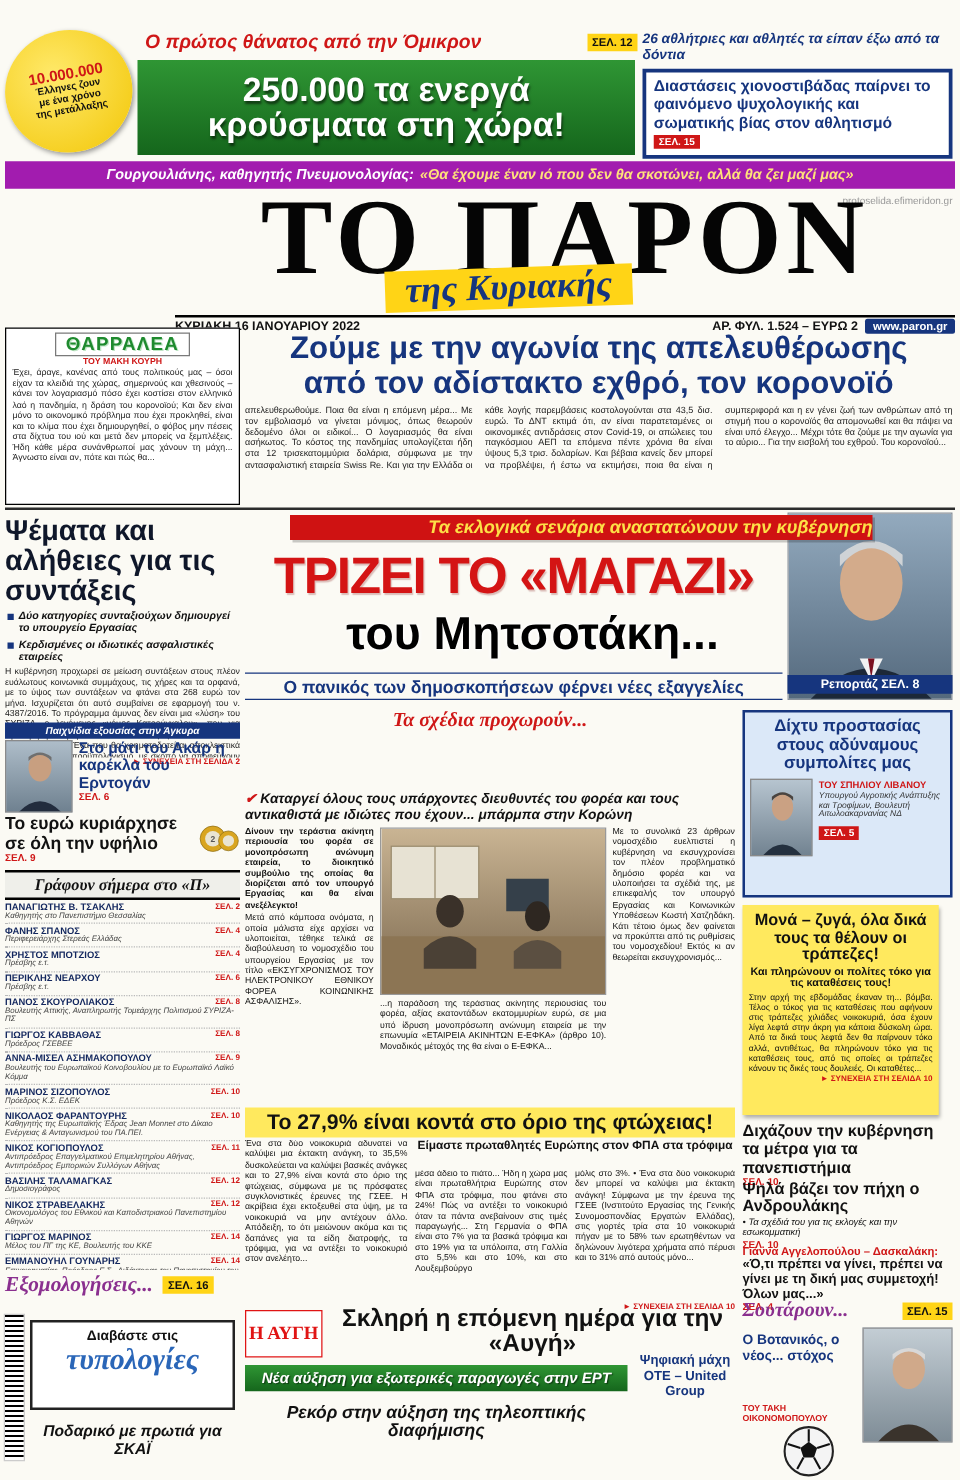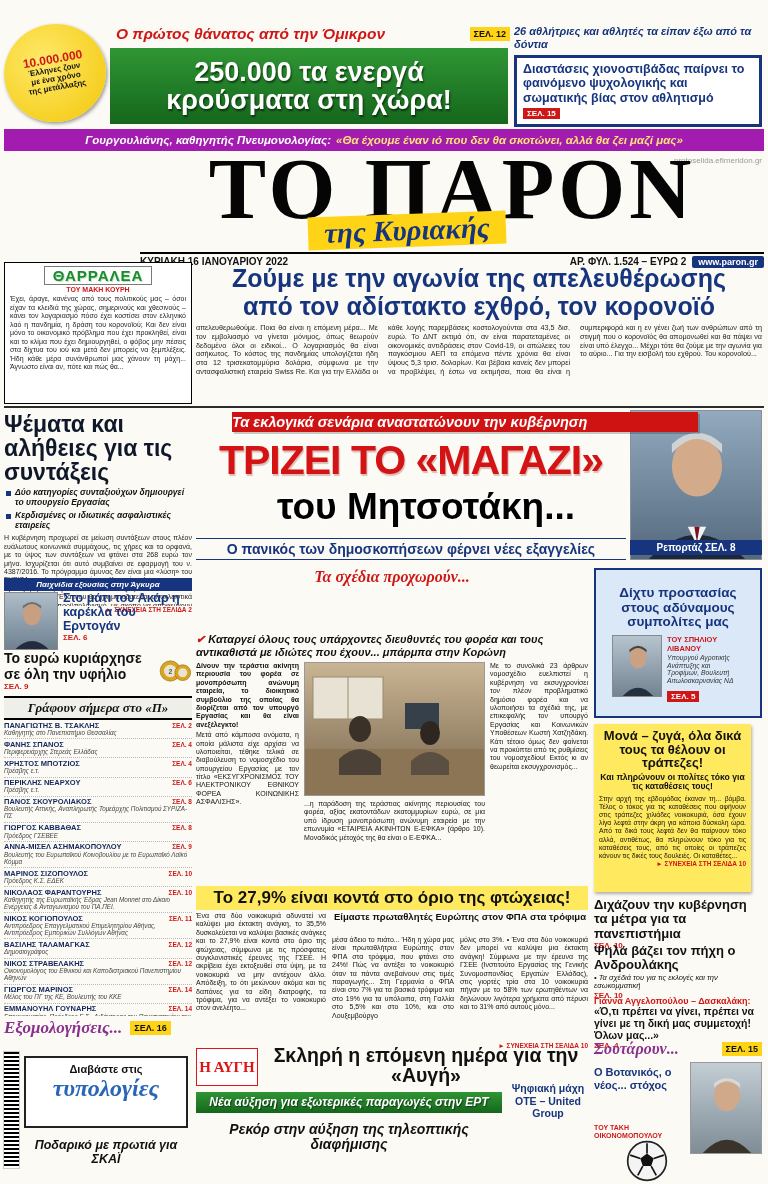--- a/index.html
+++ b/index.html
@@ -56,21 +56,21 @@
   .wpage{color:#cf1717;font-size:6.5px;font-weight:700;white-space:nowrap}
   .wrole{font-size:6.3px;color:#444;font-style:italic;line-height:1.1}
   .exom{left:4px;top:1018px;width:188px;display:flex;align-items:center;gap:8px}
   .exom .tt{font-family:"Liberation Serif",serif;font-style:italic;color:#8a2f8f;font-weight:700;font-size:17px}
   .barcode{left:4px;top:1052px;width:15px;height:116px;background:repeating-linear-gradient(180deg,#000 0 2px,#fff 2px 4px);outline:1px solid #ccc}
   .typol{left:24px;top:1056px;width:164px;height:72px;border:2px solid #222;background:#fff;padding:5px 4px;text-align:center}
   .typol .lb{font-size:11px;font-weight:700}
   .typol .br{color:#2a66b8;font-family:"Liberation Serif",serif;font-style:italic;font-weight:700;font-size:24px;line-height:1.1}
   .skai{left:24px;top:1138px;width:164px;font-size:12.5px;font-weight:800;font-style:italic;text-align:center}
   
-  .kicker{left:232px;top:412px;width:466px;background:#cf1212;color:#ffffff;font-weight:800;font-style:italic;font-size:14.5px;text-align:left;padding:2px 0;box-shadow:2px 2px 0 rgba(0,0,0,.2);z-index:2}
+  .kicker{left:232px;top:412px;width:466px;background:#cf1212;color:#fde047;font-weight:800;font-style:italic;font-size:14.5px;text-align:right;padding:2px 0;box-shadow:2px 2px 0 rgba(0,0,0,.2);z-index:2}
   .mits{left:630px;top:410px;width:132px;height:150px;border:1px solid #88909a;overflow:hidden}
   .h-red{left:196px;top:440px;width:430px;text-align:center;color:#d41414;font-size:41px;font-weight:900;line-height:1;letter-spacing:-1px;text-shadow:1px 2px 1px rgba(120,0,0,.25)}
   .h-black{left:196px;top:488px;width:460px;text-align:center;color:#000;font-size:37px;font-weight:900;line-height:1;z-index:3;text-shadow:0 0 4px #fff,0 0 4px #fff}
   .subhead{left:196px;top:538px;width:430px;color:#16357e;font-size:14px;font-weight:800;text-align:center;border-top:1px solid #16357e;border-bottom:1px solid #16357e;padding:2px 0}
   .report{left:630px;top:540px;width:132px;background:#16357e;color:#fff;text-align:center;font-size:10px;font-weight:700;padding:2px 0}
   
   .efka-k{left:196px;top:568px;width:392px;text-align:center;color:#cf1717;font-family:"Liberation Serif",serif;font-style:italic;font-weight:700;font-size:16px}
   .efka-h{left:196px;top:589px;width:392px;text-align:center;font-size:18.5px;font-weight:900;line-height:1.08}
   .efka-b{left:196px;top:633px;width:392px;font-size:11px;font-weight:800;font-style:italic;line-height:1.15}
   .efka-cl{left:196px;top:662px;width:103px;height:218px;font-size:7px;line-height:1.2;text-align:justify;overflow:hidden}
@@ -79,21 +79,21 @@
   .efka-cr{left:490px;top:662px;width:98px;height:218px;font-size:7px;line-height:1.2;text-align:justify;overflow:hidden}
   .efka-bp{left:304px;top:800px;width:181px;height:80px;font-size:7px;line-height:1.2;text-align:justify;overflow:hidden}
   
   .pov-h{left:196px;top:886px;width:392px;background:#ffe95e;text-align:center;font-size:17px;font-weight:900;padding:2px 0}
   .pov-sub{left:332px;top:912px;width:256px;text-align:center;font-size:9.5px;font-weight:800;line-height:1.1}
   .pov-c1{left:196px;top:912px;width:130px;height:132px;font-size:7px;line-height:1.2;text-align:justify;overflow:hidden}
   .pov-c2{left:332px;top:936px;width:122px;height:106px;font-size:7px;line-height:1.2;text-align:justify;overflow:hidden}
   .pov-c3{left:460px;top:936px;width:128px;height:106px;font-size:7px;line-height:1.2;text-align:justify;overflow:hidden}
   .pov-more{left:460px;top:1042px;width:128px}
   
-  .livanos{left:594px;top:568px;width:168px;height:150px;background:#dbe8f8;border:2px solid #16357e;padding:16px;overflow:hidden}
+  .livanos{left:594px;top:568px;width:168px;height:150px;background:#dbe8f8;border:2px solid #16357e;padding:4px;overflow:hidden}
   .livanos .tt{color:#16357e;font-weight:800;font-size:13.5px;text-align:center;line-height:1.08}
   .livanos .row{display:flex;gap:5px;margin-top:5px}
   .livanos .by{color:#cf1717;font-weight:800;font-size:7.5px}
   .livanos .rl{font-size:6.8px;font-style:italic;color:#333;line-height:1.15;margin-top:1px}
   .banks{left:594px;top:724px;width:157px;height:168px;background:#ffe95e;padding:5px;box-shadow:1px 2px 3px rgba(0,0,0,.3);overflow:hidden}
   .banks .tt{font-size:13px;font-weight:900;line-height:1.05;text-align:center}
   .banks .sb{font-size:8.6px;font-weight:800;margin:3px 0;text-align:center;line-height:1.1}
   .banks .bd{font-size:6.8px;line-height:1.2;text-align:justify}
   .unis{left:594px;top:898px;width:168px}
   .unis .tt,.andr .tt{font-size:13px;font-weight:900;line-height:1.1}

